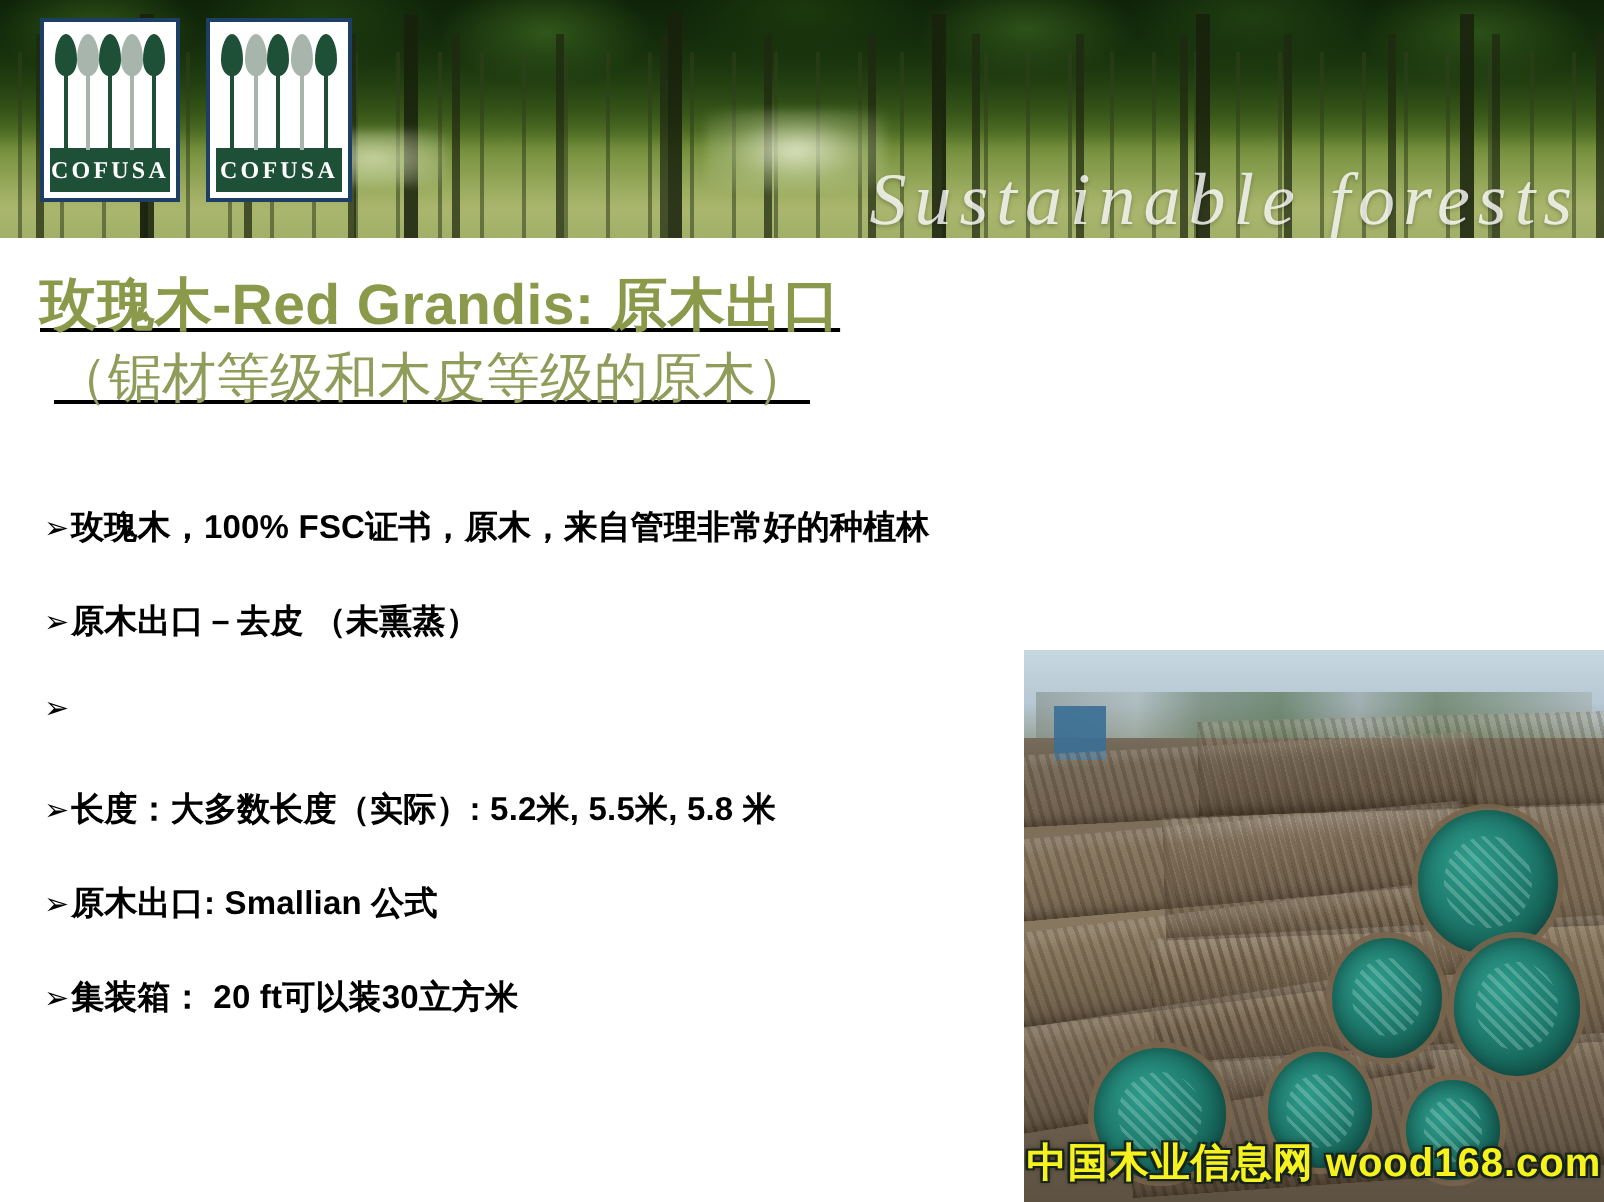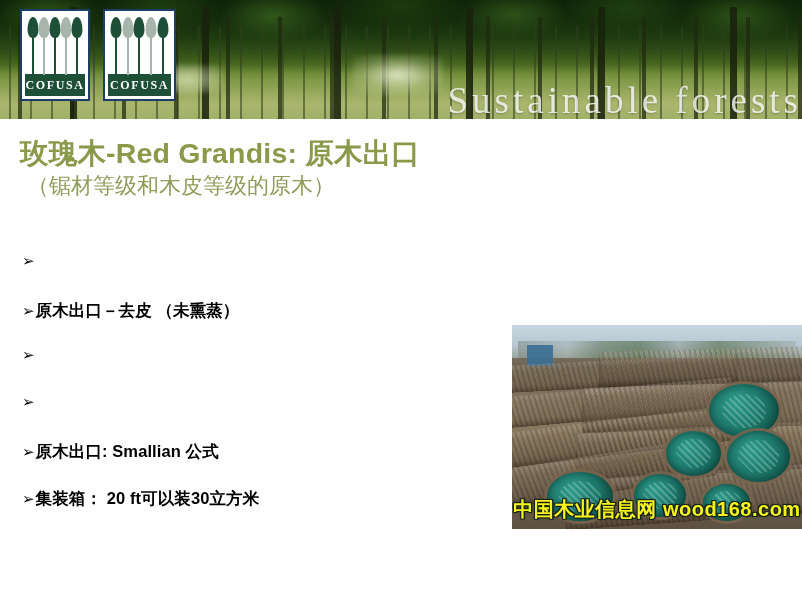--- a/index.html
+++ b/index.html
@@ -109,23 +109,24 @@
   }
   .sunpatch2 {
     position: absolute;
     left: 19%; top: 55%;
     width: 70px; height: 28px;
     background: radial-gradient(ellipse at center, rgba(228,234,196,0.7) 0%, rgba(210,220,170,0) 100%);
     filter: blur(2px);
   }
   #banner-tagline {
     position: absolute;
-    right: 0;
+    right: 12px;
     bottom: -2px;
     font-family: "Liberation Serif", "DejaVu Serif", serif;
+    font-style: italic;
     font-size: 37px;
     letter-spacing: 4px;
     color: rgba(255,255,255,0.80);
     white-space: nowrap;
     text-shadow: 0 1px 2px rgba(0,0,0,0.25);
     line-height: 1.05;
     margin-top: 30px;
   }
 
   
@@ -198,32 +199,33 @@
     justify-content: center;
     margin: 0 1px 1px 1px;
   }
 
   
   #title-block {
     position: absolute;
     left: 20px;
     top: 136px;
     width: 620px;
+    text-decoration: underline;
   }
   #slide-title {
     font-size: 28.5px;
     font-weight: 700;
     color: #8a9a4a;
     line-height: 1.24;
     white-space: nowrap;
     letter-spacing: 0.2px;
   }
   #slide-subtitle {
     font-family: "Liberation Serif", "DejaVu Serif", serif;
-    font-size: 22px;
+    font-size: 27px;
     font-weight: 400;
     color: #8f9c5a;
     line-height: 1.28;
     white-space: nowrap;
     margin-top: 1px;
     padding-left: 7px;
   }
 
   
   #bullet-list {
@@ -253,21 +255,21 @@
     flex: 1 1 auto;
     letter-spacing: 0.1px;
   }
 
   
   #log-photo {
     position: absolute;
     left: 512px;
     top: 325px;
     width: 290px;
-    height: 204px;
+    height: 276px;
     overflow: hidden;
     background: #6b5a45;
   }
   .logstack {
     position: absolute;
     inset: 0;
     background:
       linear-gradient(to bottom,
         #b9cbd6 0%, #a9bcc9 7%, #7d7363 13%, #6e6352 20%,
         #7a6c58 30%, #8a7a62 45%, #7f7058 62%, #6f6150 80%, #5d5142 100%);
@@ -427,30 +429,32 @@
   </div>
 
   <div id="title-block">
     <div id="slide-title">玫瑰木-Red Grandis:  原木出口</div>
     <div id="slide-subtitle">（锯材等级和木皮等级的原木）</div>
   </div>
 
   <div id="bullet-list">
     <div class="bullet-row">
       <span class="bullet-marker">➢</span>
+      <span class="bullet-text">玫瑰木，100% FSC证书，原木，来自管理非常好的种植林</span>
     </div>
     <div class="bullet-row">
       <span class="bullet-marker">➢</span>
       <span class="bullet-text">原木出口－去皮 （未熏蒸）</span>
     </div>
     <div class="bullet-row">
       <span class="bullet-marker">➢</span>
     </div>
     <div class="bullet-row">
       <span class="bullet-marker">➢</span>
+      <span class="bullet-text">长度：大多数长度（实际）: 5.2米, 5.5米, 5.8 米</span>
     </div>
     <div class="bullet-row">
       <span class="bullet-marker">➢</span>
       <span class="bullet-text">原木出口: Smallian 公式</span>
     </div>
     <div class="bullet-row">
       <span class="bullet-marker">➢</span>
       <span class="bullet-text">集装箱： 20 ft可以装30立方米</span>
     </div>
   </div>

